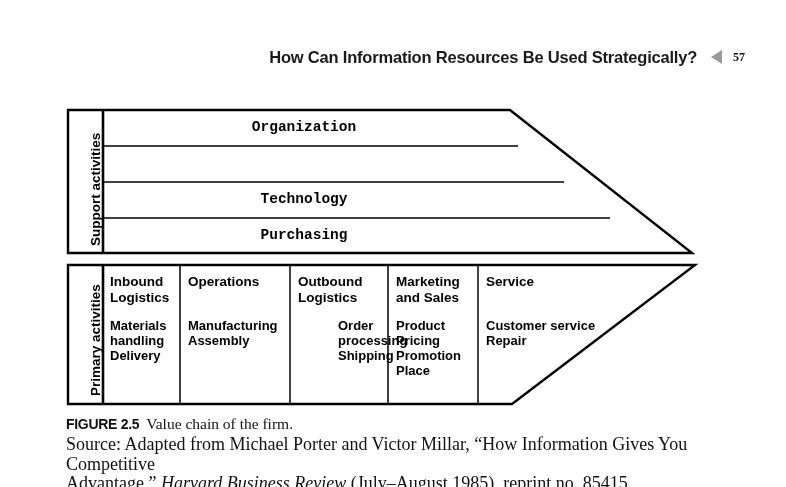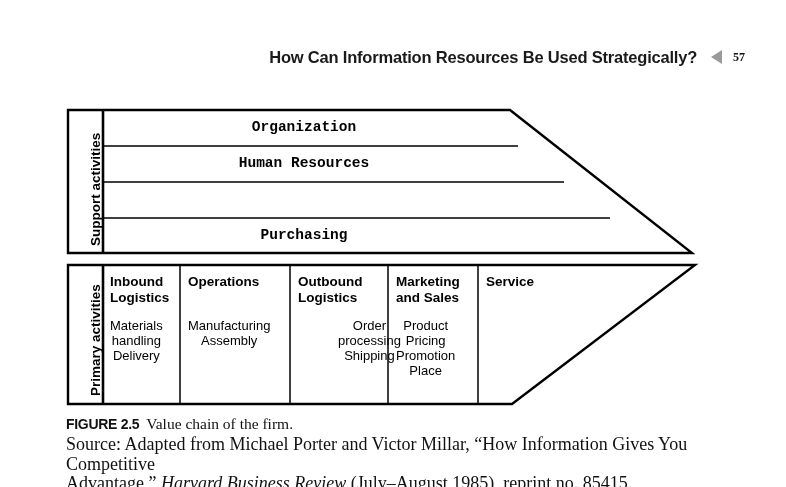--- a/index.html
+++ b/index.html
@@ -91,24 +91,23 @@
   .col-head {
     position: absolute;
     font-size: 13.5px;
     font-weight: bold;
     line-height: 16px;
     color: #000;
   }
   .col-body {
     position: absolute;
     font-size: 13px;
-    font-weight: normal;
+    font-weight: bold;
     line-height: 15px;
     color: #000;
-    text-align: center;
   }
 
   
   #caption {
     position: absolute;
     left: 66px;
     top: 414px;
     width: 660px;
     font-family: "Liberation Serif", serif;
     color: #111111;
@@ -164,21 +163,21 @@
 
     <line x1="180" y1="265" x2="180" y2="404" stroke="#000000" stroke-width="1.5"></line>
     <line x1="290" y1="265" x2="290" y2="404" stroke="#000000" stroke-width="1.5"></line>
     <line x1="388" y1="265" x2="388" y2="404" stroke="#000000" stroke-width="1.5"></line>
     <line x1="478" y1="265" x2="478" y2="404" stroke="#000000" stroke-width="1.5"></line>
   </svg>
 
   <div class="vlabel" style="left:88px; top:246px;">Support activities</div>
 
   <div class="support-row-label" style="left:103px; top:119px;">Organization</div>
-  <div class="support-row-label" style="left:103px; top:155px;">Human Resources</div>
+  <div class="support-row-label" style="left:103px; top:191px;">Technology</div>
   <div class="support-row-label" style="left:103px; top:227px;">Purchasing</div>
 
   <div class="vlabel" style="left:88px; top:396px;">Primary activities</div>
 
   <div class="col-head" style="left:110px; top:274px;">
     <div>Inbound</div>
     <div>Logistics</div>
   </div>
   <div class="col-body" style="left:110px; top:318px;">
     <div>Materials</div>
@@ -211,20 +210,24 @@
   <div class="col-body" style="left:396px; top:318px;">
     <div>Product</div>
     <div>Pricing</div>
     <div>Promotion</div>
     <div>Place</div>
   </div>
 
   <div class="col-head" style="left:486px; top:274px;">
     <div>Service</div>
   </div>
+  <div class="col-body" style="left:486px; top:318px;">
+    <div>Customer service</div>
+    <div>Repair</div>
+  </div>
 
 </div>
 
 <div id="caption">
   <div class="cap-line1">
     <span class="cap-fignum">FIGURE 2.5</span><span class="cap-figtitle">Value chain of the firm.</span>
   </div>
   <div class="cap-source">Source: Adapted from Michael Porter and Victor Millar, “How Information Gives You Competitive</div>
   <div class="cap-source"><span>Advantage,” </span><span class="cap-ital">Harvard Business Review</span><span> (July–August 1985), reprint no. 85415.</span></div>
 </div>

